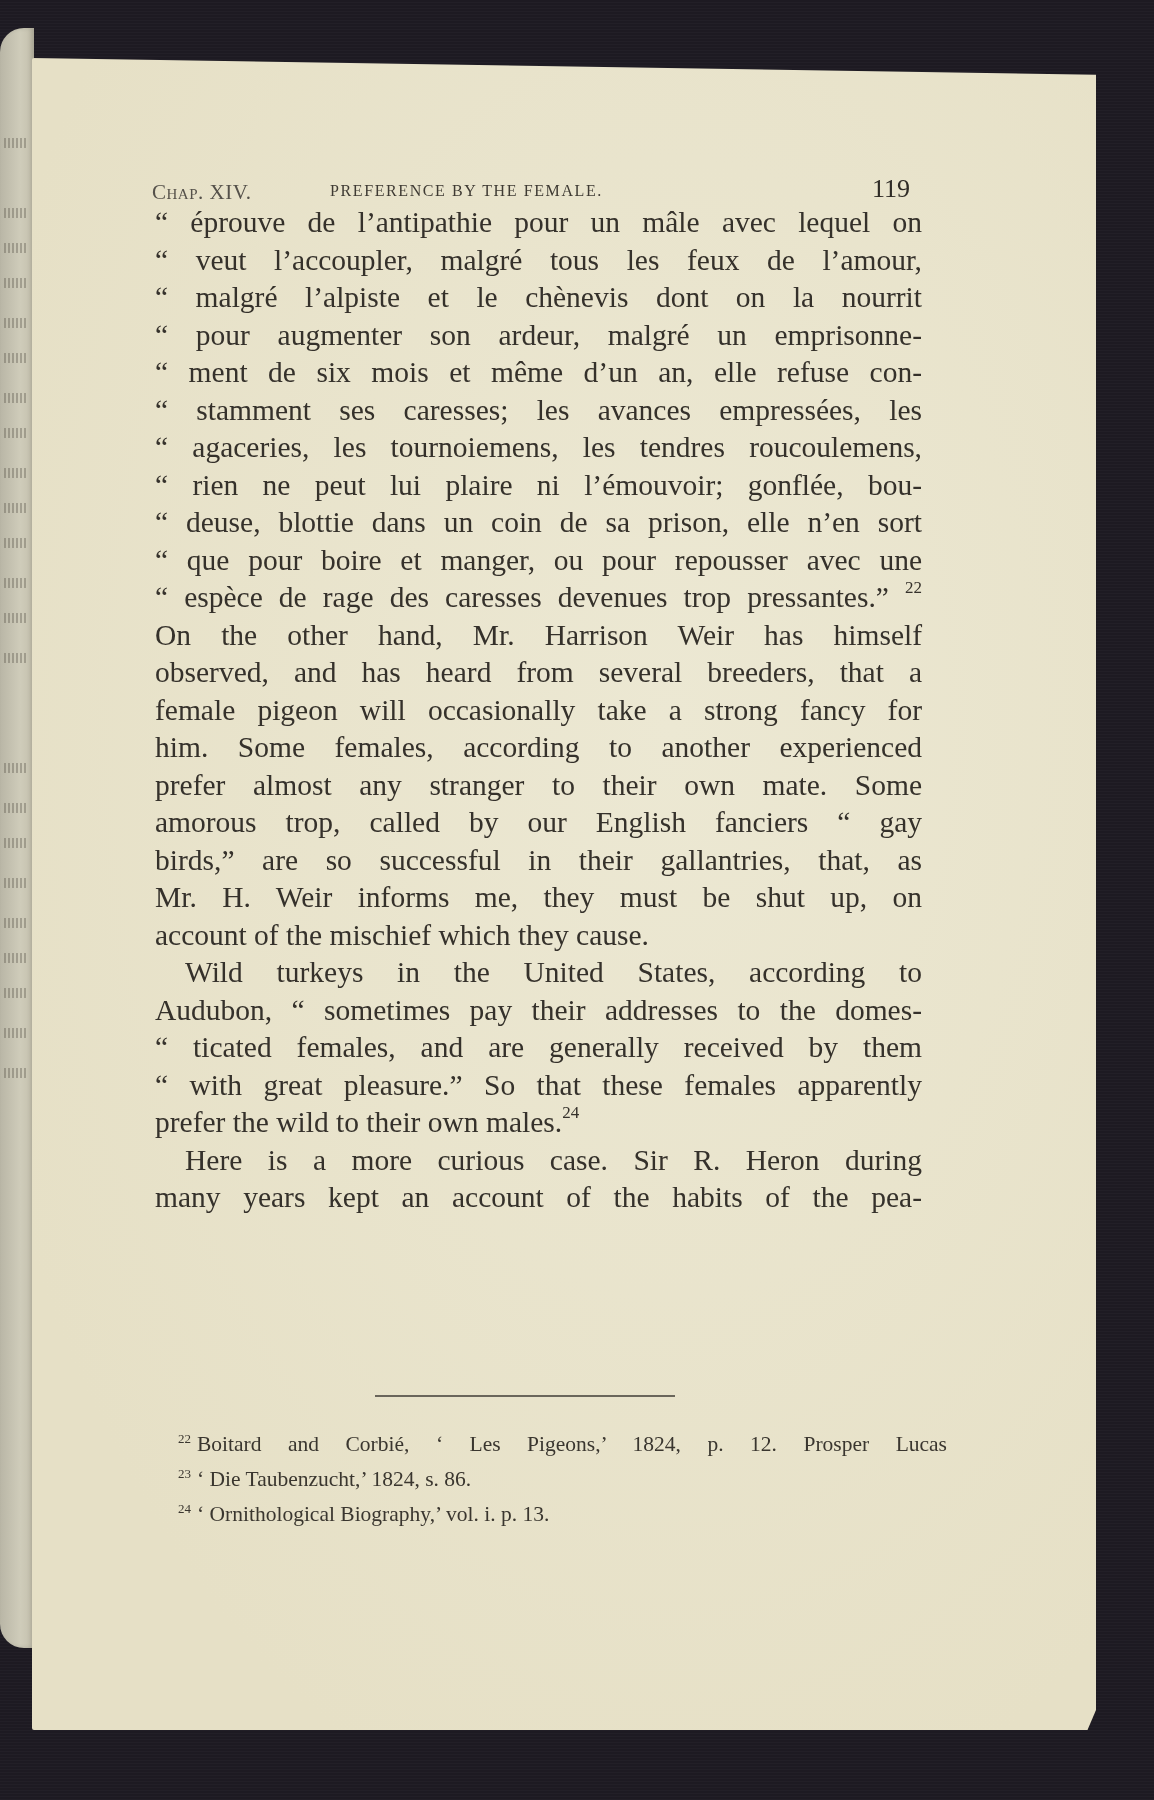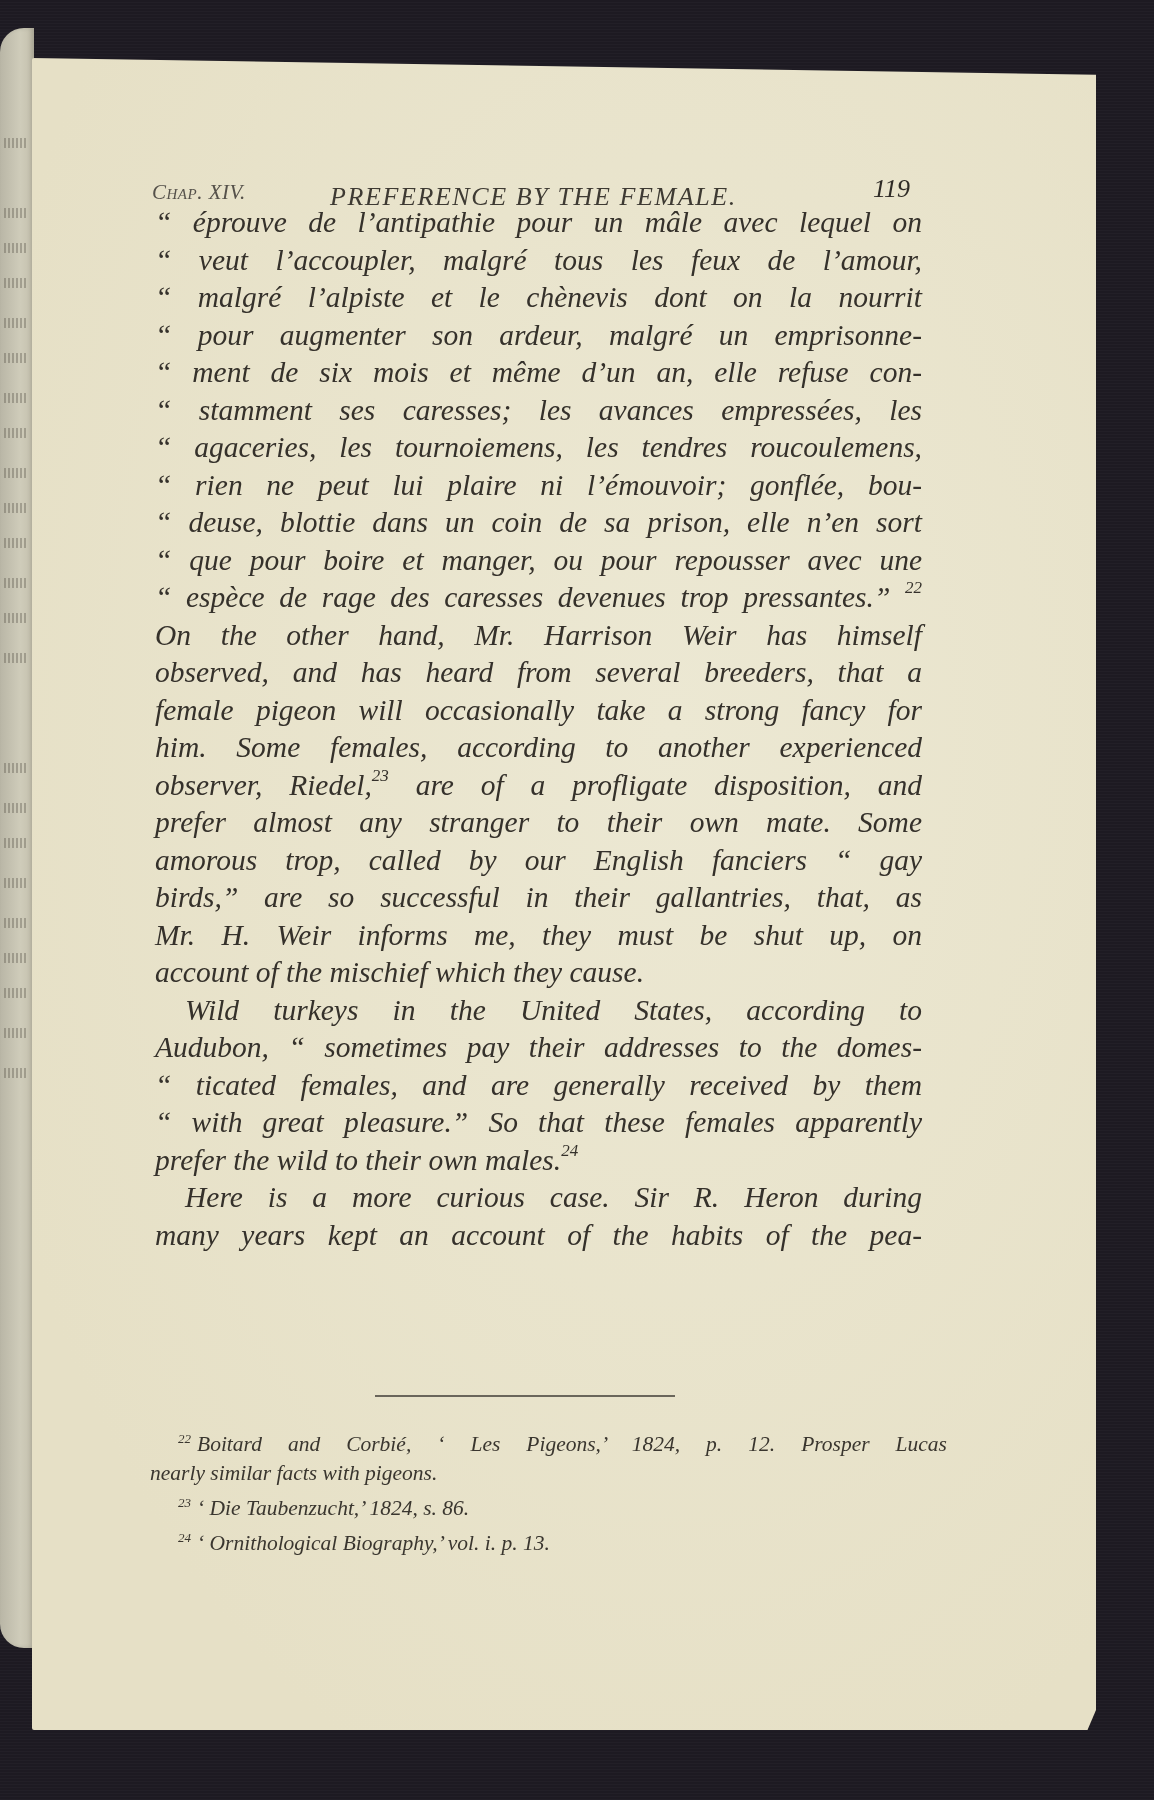--- a/index.html
+++ b/index.html
@@ -19,28 +19,27 @@
   .facing-edge .ghost {
     position:absolute; left:4px; width:24px; height:10px;
     background:repeating-linear-gradient(90deg, rgba(80,75,65,0.35) 0 2px, transparent 2px 4px);
   }
   .page {
     position:absolute; left:32px; top:58px; width:1064px; height:1672px;
     background:#e9e4cd;
     background-image: radial-gradient(ellipse at 60% 40%, #ece8d3 0%, #e6e0c6 80%);
     clip-path: polygon(0 0, 100% 1.0%, 100% 98.8%, 99.2% 100%, 0 100%);
     border-radius:2px;
-    font-style:italic;
   }
   .running-head {
     position:absolute; left:120px; top:120px; width:770px; height:30px;
     color:#3b3731; font-family:"Liberation Serif","DejaVu Serif",serif;
   }
   .chap { position:absolute; left:0; top:2px; font-size:21px; font-variant:small-caps; letter-spacing:0.5px; color:#55514a; }
-  .title { position:absolute; left:178px; top:4px; font-size:26px; letter-spacing:1.6px; color:#3e3a33; }
+  .title { position:absolute; left:178px; top:4px; font-size:16px; letter-spacing:1.6px; color:#3e3a33; }
   .pageno { position:absolute; right:12px; top:-4px; font-size:26px; color:#2f2b26; }
   .body {
     position:absolute; left:123px; top:146px; width:767px;
     font-family:"Liberation Serif","DejaVu Serif",serif;
     font-size:29.5px; line-height:37.5px; color:#35312b;
   }
   .line { display:block; height:37.5px; white-space:nowrap; text-align:justify; text-align-last:justify; }
   .line.last { text-align-last:left; }
   .line.indent { padding-left:30px; }
   sup { font-size:17px; line-height:0; vertical-align:0.8em; }
@@ -103,37 +102,35 @@
     <span class="line">“ stamment ses caresses; les avances empressées, les</span>
     <span class="line">“ agaceries, les tournoiemens, les tendres roucoulemens,</span>
     <span class="line">“ rien ne peut lui plaire ni l’émouvoir; gonflée, bou-</span>
     <span class="line">“ deuse, blottie dans un coin de sa prison, elle n’en sort</span>
     <span class="line">“ que pour boire et manger, ou pour repousser avec une</span>
     <span class="line"><span>“ espèce de rage des caresses devenues trop pressantes.”</span> <sup>22</sup></span>
     <span class="line">On the other hand, Mr. Harrison Weir has himself</span>
     <span class="line">observed, and has heard from several breeders, that a</span>
     <span class="line">female pigeon will occasionally take a strong fancy for</span>
     <span class="line">him.  Some females, according to another experienced</span>
-    <span class="line"><span>observer, Riedel,</span><sup>23</sup><span> are of a profligate disposition, and</span></span>
     <span class="line">prefer almost any stranger to their own mate.  Some</span>
     <span class="line">amorous trop, called by our English fanciers “ gay</span>
     <span class="line">birds,” are so successful in their gallantries, that, as</span>
     <span class="line">Mr. H. Weir informs me, they must be shut up, on</span>
     <span class="line last">account of the mischief which they cause.</span>
     <span class="line indent">Wild turkeys in the United States, according to</span>
     <span class="line">Audubon, “ sometimes pay their addresses to the domes-</span>
     <span class="line">“ ticated females, and are generally received by them</span>
     <span class="line">“ with great pleasure.”  So that these females apparently</span>
     <span class="line last"><span>prefer the wild to their own males.</span><sup>24</sup></span>
     <span class="line indent">Here is a more curious case.  Sir R. Heron during</span>
     <span class="line">many years kept an account of the habits of the pea-</span>
   </div>
 
   <div class="rule"></div>
 
   <div class="notes">
     <span class="note-line indent"><span class="fn-num">22</span><span>Boitard and Corbié, ‘ Les Pigeons,’ 1824, p. 12.  Prosper Lucas</span></span>
-    <span class="note-line last">nearly similar facts with pigeons.</span>
     <span class="note-line last indent"><span class="fn-num">23</span><span>‘ Die Taubenzucht,’ 1824, s. 86.</span></span>
     <span class="note-line last indent"><span class="fn-num">24</span><span>‘ Ornithological Biography,’ vol. i. p. 13.</span></span>
   </div>
 
 </div>
 
 </body></html>

